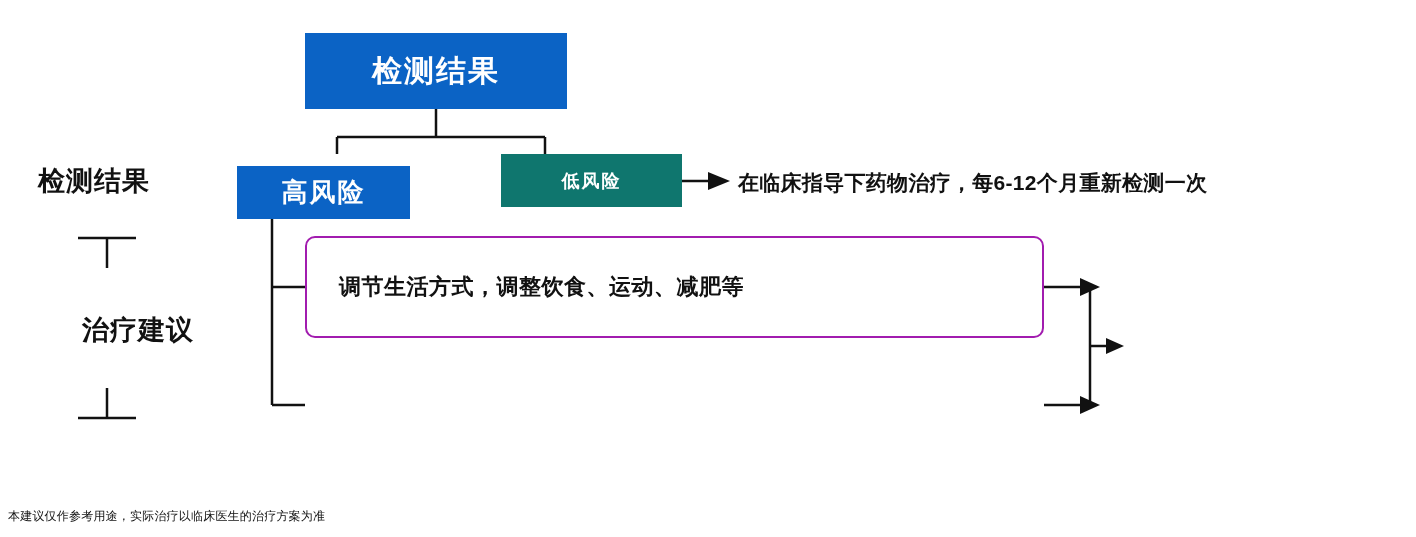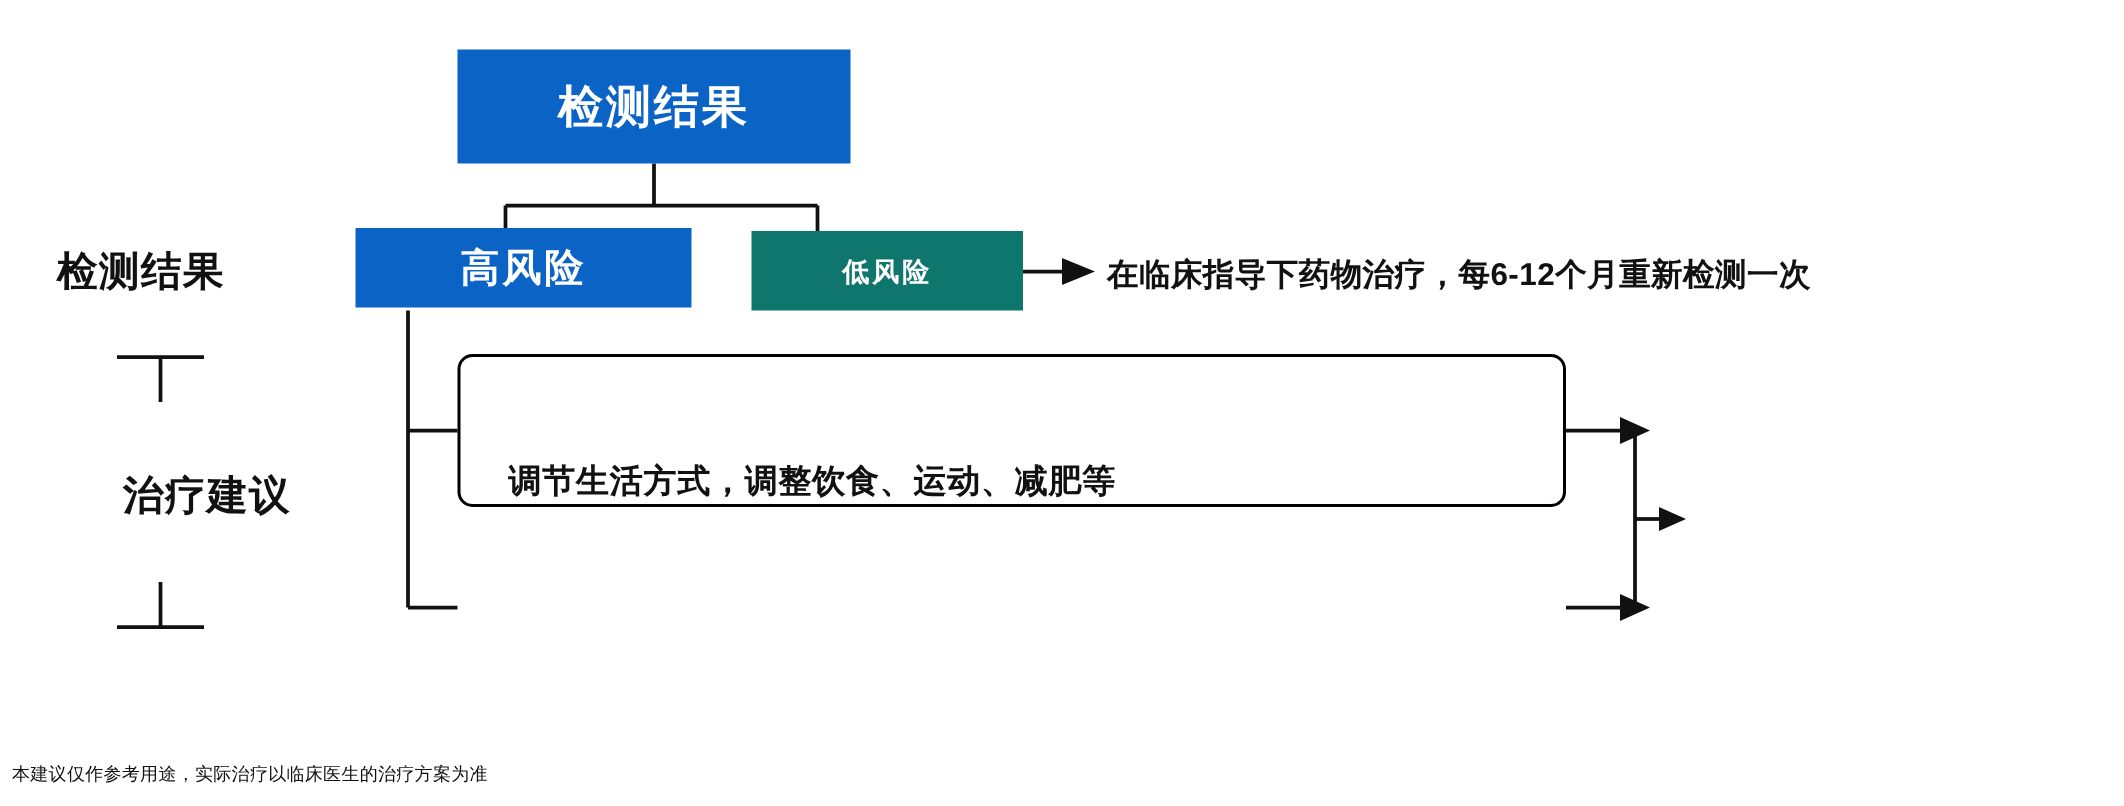--- a/index.html
+++ b/index.html
@@ -52,25 +52,25 @@
   .node-low {
     background: #0f766e;
     font-size: 18px;
     letter-spacing: 2px;
     margin-left: 46px;
   }
 
   
   .advice-box {
     box-sizing: border-box;
-    border: 2px solid #000000;
+    border: 2px solid #a21caf;
     border-radius: 10px;
     background: #ffffff;
     display: flex;
-    align-items: flex-end;
+    align-items: center;
   }
   .advice-text {
     font-size: 22px;
     font-weight: 700;
     color: #111111;
     padding-left: 32px;
     white-space: nowrap;
     letter-spacing: 0.5px;
   }
 
@@ -140,21 +140,21 @@
       <polygon points="1106,338 1124,346 1106,354"></polygon>
     </g>
   </svg>
 
   <div class="abs axis-label" style="left:38px; top:163px;">检测结果</div>
 
   <div class="abs axis-label" style="left:38px; top:312px;margin-left:44px;">治疗建议</div>
 
   <div class="abs node node-title" style="left:305px; top:33px; width:262px; height:76px;">检测结果</div>
 
-  <div class="abs node node-high" style="left:237px; top:152px; width:224px; height:53px;">高风险</div>
+  <div class="abs node node-high" style="left:237px; top:166px; width:173px; height:53px;">高风险</div>
 
   <div class="abs node node-low" style="left:455px; top:154px; width:181px; height:53px;">低风险</div>
 
   <div class="abs note" style="left:738px; top:169px;">在临床指导下药物治疗，每6-12个月重新检测一次</div>
 
   <div class="abs advice-box" style="left:305px; top:236px; width:739px; height:102px;">
     <span class="advice-text">调节生活方式，调整饮食、运动、减肥等</span>
   </div>
 
 

